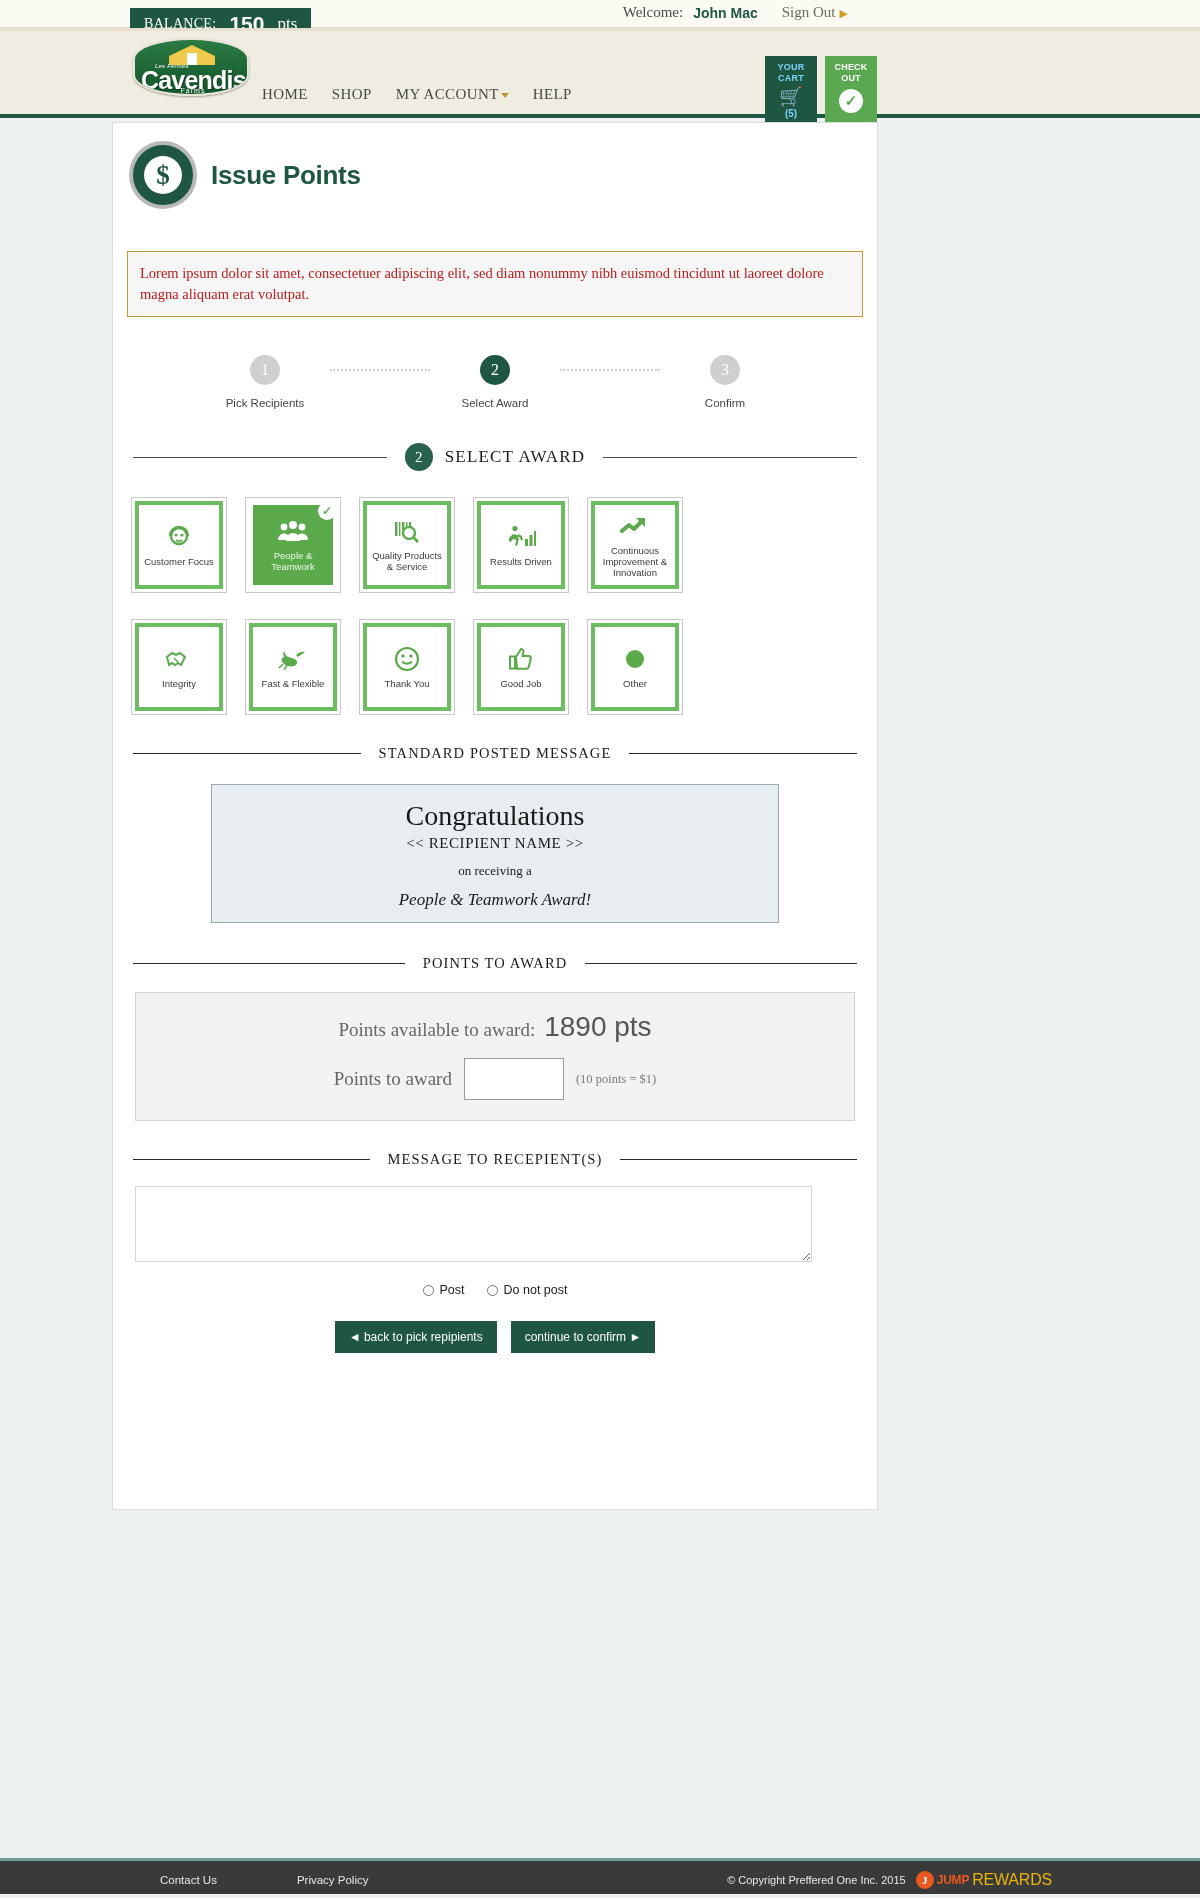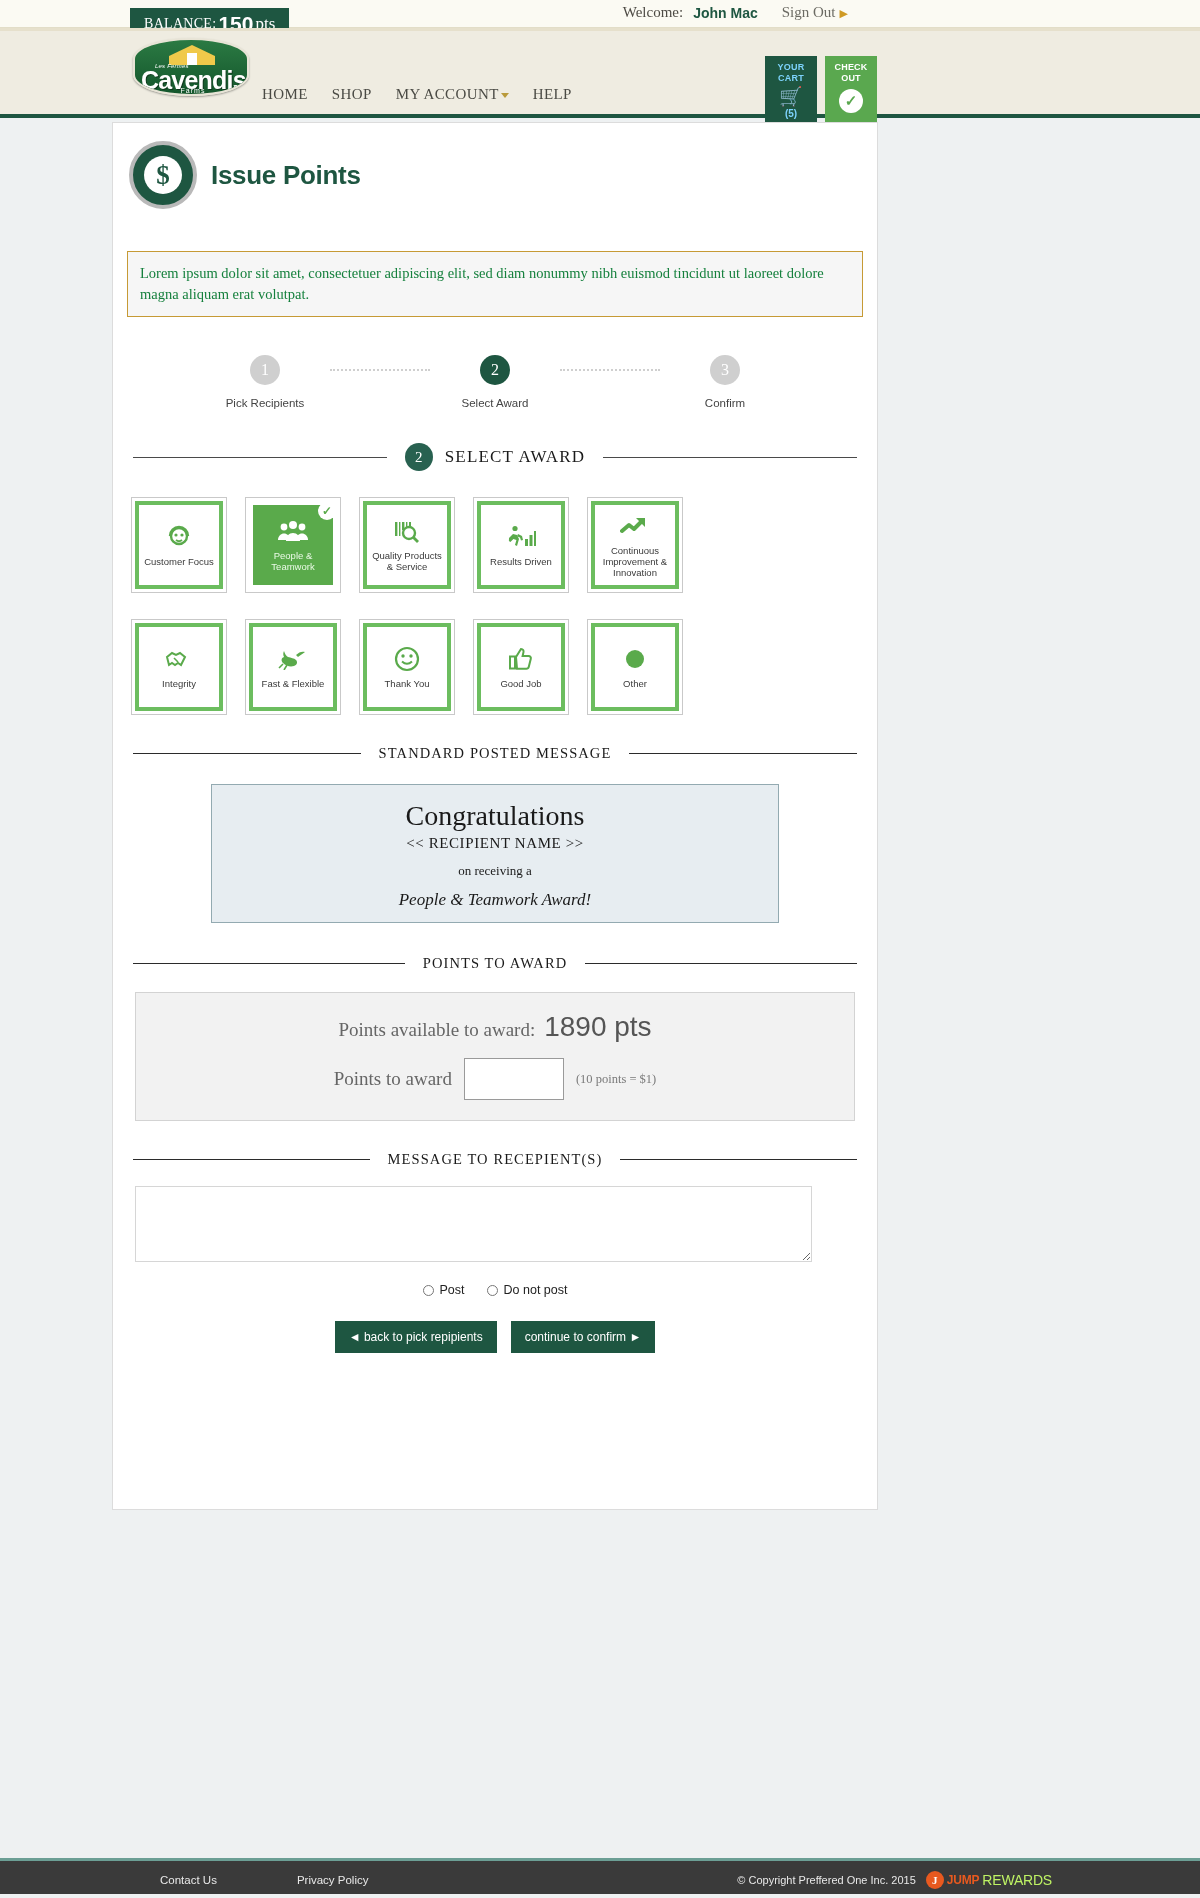--- a/index.html
+++ b/index.html
@@ -12,21 +12,21 @@
   }
 
   
   .topbar {
     position:absolute; left:0; top:0; width:1200px; height:28px;
     background:#fbfaf3; border-bottom:1px solid #e2ddc8;
   }
   .balance-chip {
     position:absolute; left:130px; top:8px; height:28px;
     background:#1e5641; color:#fff;
-    padding:16px 14px; display:flex; align-items:center; gap:2px;
+    padding:16px 14px; display:flex; align-items:center; gap:13px;
     font-family:"Liberation Serif", serif;
   }
   .balance-label { font-size:14px; letter-spacing:.3px; }
   .balance-num { font-family:"Liberation Sans", sans-serif; font-size:21px; font-weight:bold; }
   .balance-pts { font-size:17px; vertical-align:super; }
 
   .welcome-wrap {
     position:absolute; right:352px; top:4px;
     font-family:"Liberation Serif", serif; font-size:15px; color:#4d4a44;
     display:flex; align-items:flex-end; gap:10px;
@@ -105,21 +105,21 @@
   }
   .coin-inner {
     width:38px;height:38px;border-radius:50%;background:#fff;color:#1e5641;
     display:flex;align-items:center;justify-content:center;font-size:27px;font-weight:bold;
   }
   .page-title { margin-left:14px; color:#1e5641; font-size:26px; font-weight:bold; letter-spacing:-.3px;}
 
   .notice {
     margin:42px 14px 0 14px; border:1px solid #c69a35; background:#f6f6f6;
     padding:11px 12px; font-family:"Liberation Serif", serif; font-size:14.5px;
-    color:#15803d; line-height:1.45;
+    color:#b91c1c; line-height:1.45;
   }
 
   
   .stepper { display:flex; justify-content:center; align-items:flex-start; margin-top:38px; }
   .step { width:130px; text-align:center; }
   .step-circle {
     width:30px;height:30px;border-radius:50%;margin:0 auto;
     display:flex;align-items:center;justify-content:center;
     color:#fff; font-family:"Liberation Serif", serif; font-size:16px;
     background:#cfcfcf;
@@ -213,21 +213,21 @@
   .footer a { color:#e8e8e8; text-decoration:none; font-size:11.5px; cursor:pointer;}
   .f-left { margin-left:160px; display:flex; gap:80px; }
   .f-right { margin-left:auto; margin-right:148px; display:flex; align-items:center; gap:10px; font-size:11px;}
   .jump-logo { display:flex; align-items:center; gap:3px;}
   .jump-mark {
     width:18px;height:18px;border-radius:50%;background:#e8591f;color:#fff;
     display:flex;align-items:center;justify-content:center;font-size:11px;font-weight:bold;
     font-family:"Liberation Serif",serif;
   }
   .jump-j { color:#e8591f; font-weight:bold; font-size:12px; letter-spacing:-.2px;}
-  .jump-r { color:#bef264; font-size:14px; letter-spacing:-.2px;}
+  .jump-r { color:#eab308; font-size:16px; letter-spacing:-.2px;}
   .bottom-strip { position:absolute; left:0; top:1894px; width:1200px; height:4px; background:#eef1f2;}
 </style>
 </head>
 <body>
 
 <div class="topbar">
   <div class="balance-chip">
     <span class="balance-label">BALANCE:</span>
     <span class="balance-num">150</span>
     <span class="balance-pts">pts</span>

